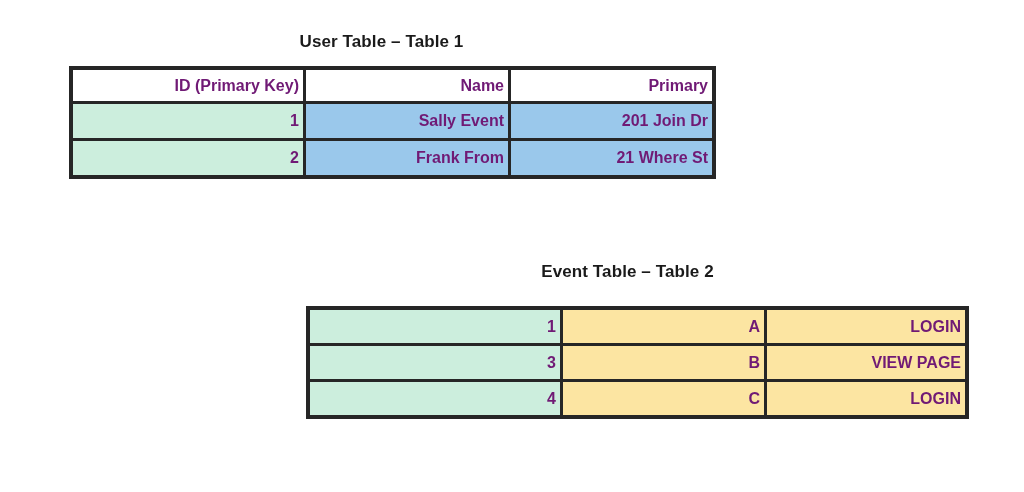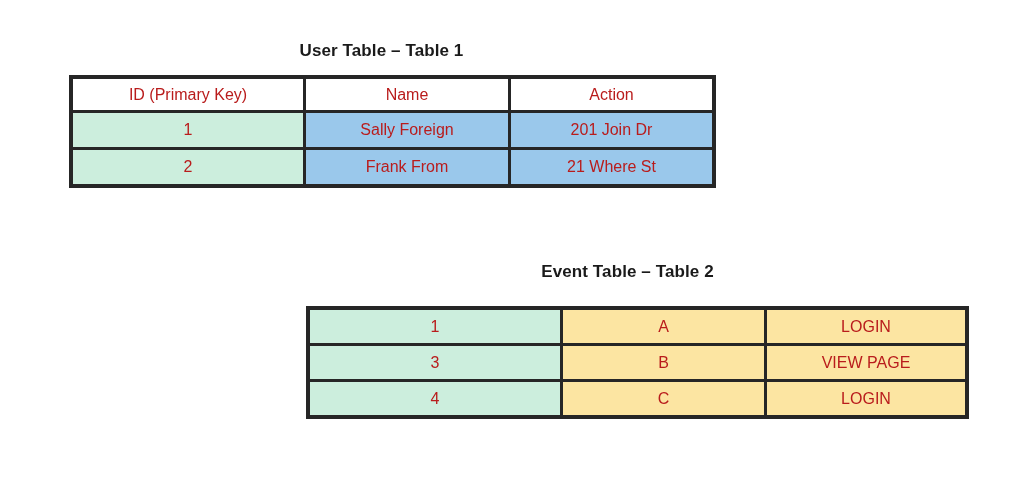--- a/index.html
+++ b/index.html
@@ -39,38 +39,38 @@
   table.db-table {
     border-collapse: collapse;
     table-layout: fixed;
     background: #ffffff;
     border: 4px solid #262626;
   }
 
   table.db-table td,
   table.db-table th {
     border: 3px solid #262626;
-    text-align: center;
+    text-align: right;
     vertical-align: middle;
     font-size: 16px;
-    font-weight: normal;
-    color: #b91c1c;
+    font-weight: bold;
+    color: #701a75;
     padding: 0 4px;
     white-space: nowrap;
     overflow: hidden;
   }
 
   
   .fill-green { background: #cceedd; }
   .fill-blue  { background: #9ac8eb; }
   .fill-amber { background: #fce5a2; }
   .fill-white { background: #ffffff; }
 
   
-  #user-table-block { left: 69px; top: 41px; }
+  #user-table-block { left: 69px; top: 32px; }
   #user-table-block .table-title { width: 625px; margin-bottom: 14px; }
   #user-table .c0 { width: 222px; }
   #user-table .c1 { width: 194px; }
   #user-table .c2 { width: 193px; }
   #user-table tr.head-row td { height: 31px; }
   #user-table tr.body-row td { height: 34px; }
 
   
   #event-table-block { left: 306px; top: 262px; }
   #event-table-block .table-title { width: 643px; margin-bottom: 24px; }
@@ -88,25 +88,25 @@
 
   <div class="table-block" id="user-table-block">
 
     <div class="table-title">User Table – Table 1</div>
 
     <table class="db-table" id="user-table">
       <tbody>
         <tr class="head-row">
           <td class="c0 fill-white">ID (Primary Key)</td>
           <td class="c1 fill-white">Name</td>
-          <td class="c2 fill-white">Action</td>
+          <td class="c2 fill-white">Primary</td>
         </tr>
         <tr class="body-row">
           <td class="c0 fill-green">1</td>
-          <td class="c1 fill-blue">Sally Foreign</td>
+          <td class="c1 fill-blue">Sally Event</td>
           <td class="c2 fill-blue">201 Join Dr</td>
         </tr>
         <tr class="body-row">
           <td class="c0 fill-green">2</td>
           <td class="c1 fill-blue">Frank From</td>
           <td class="c2 fill-blue">21 Where St</td>
         </tr>
       </tbody>
     </table>
   </div>

